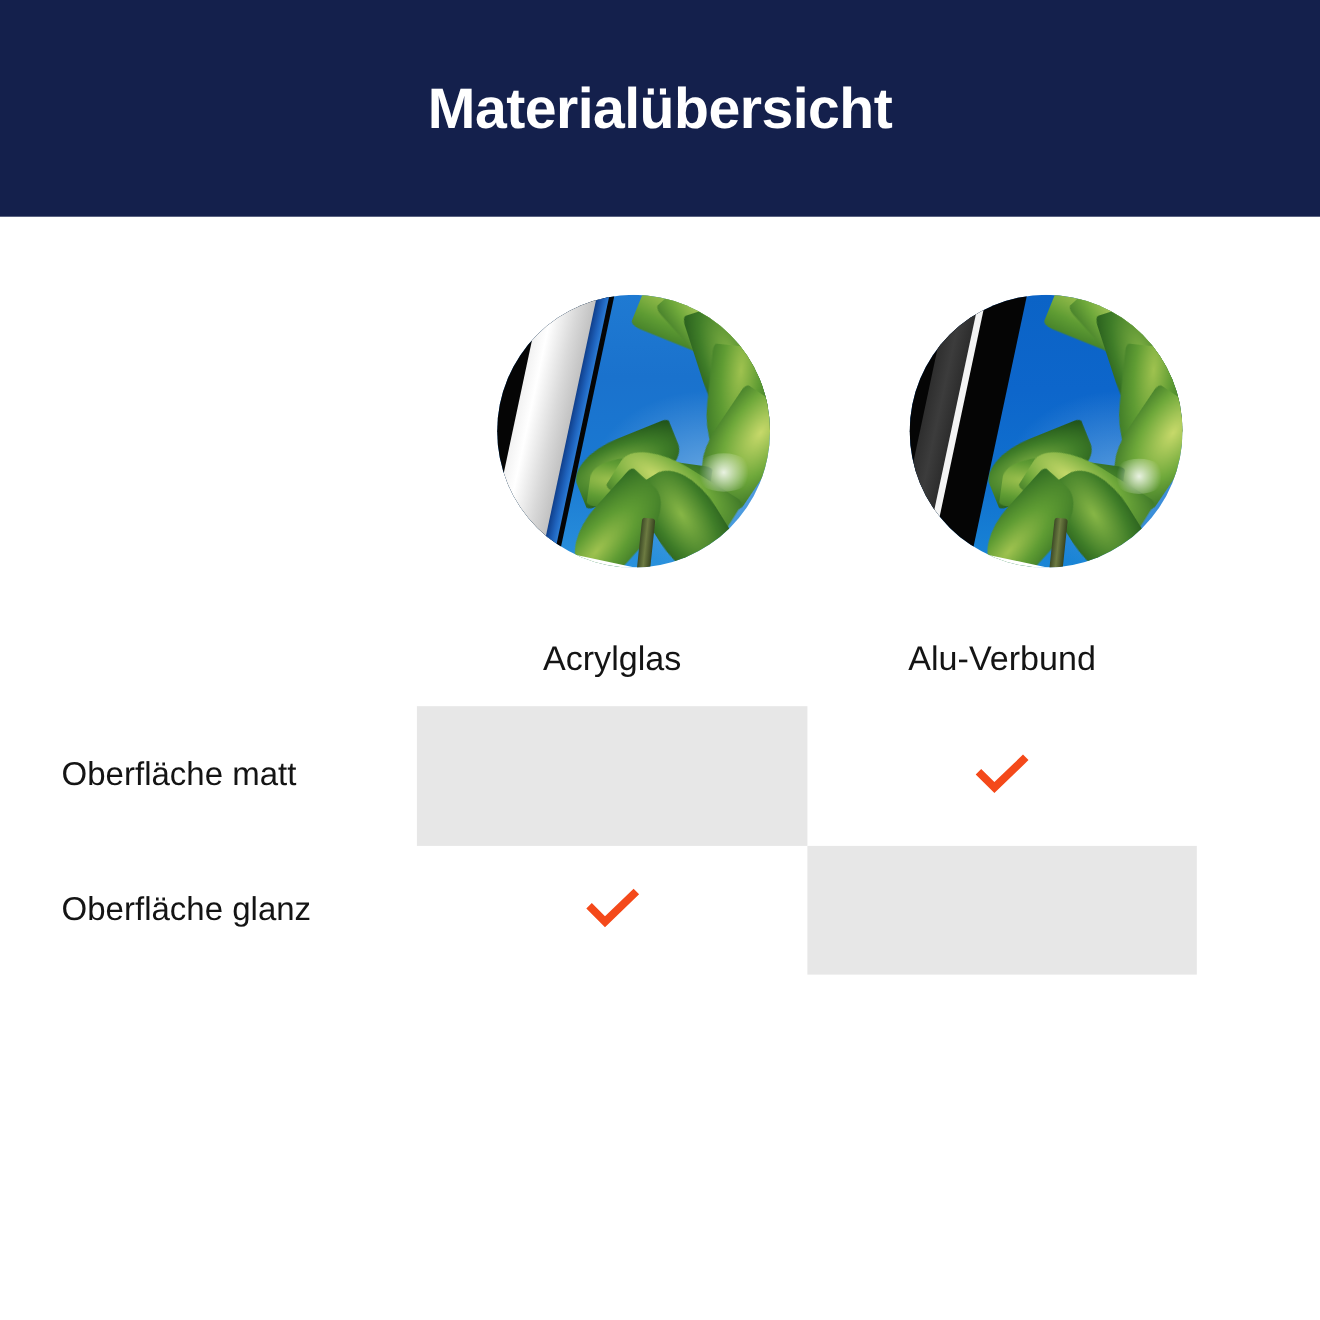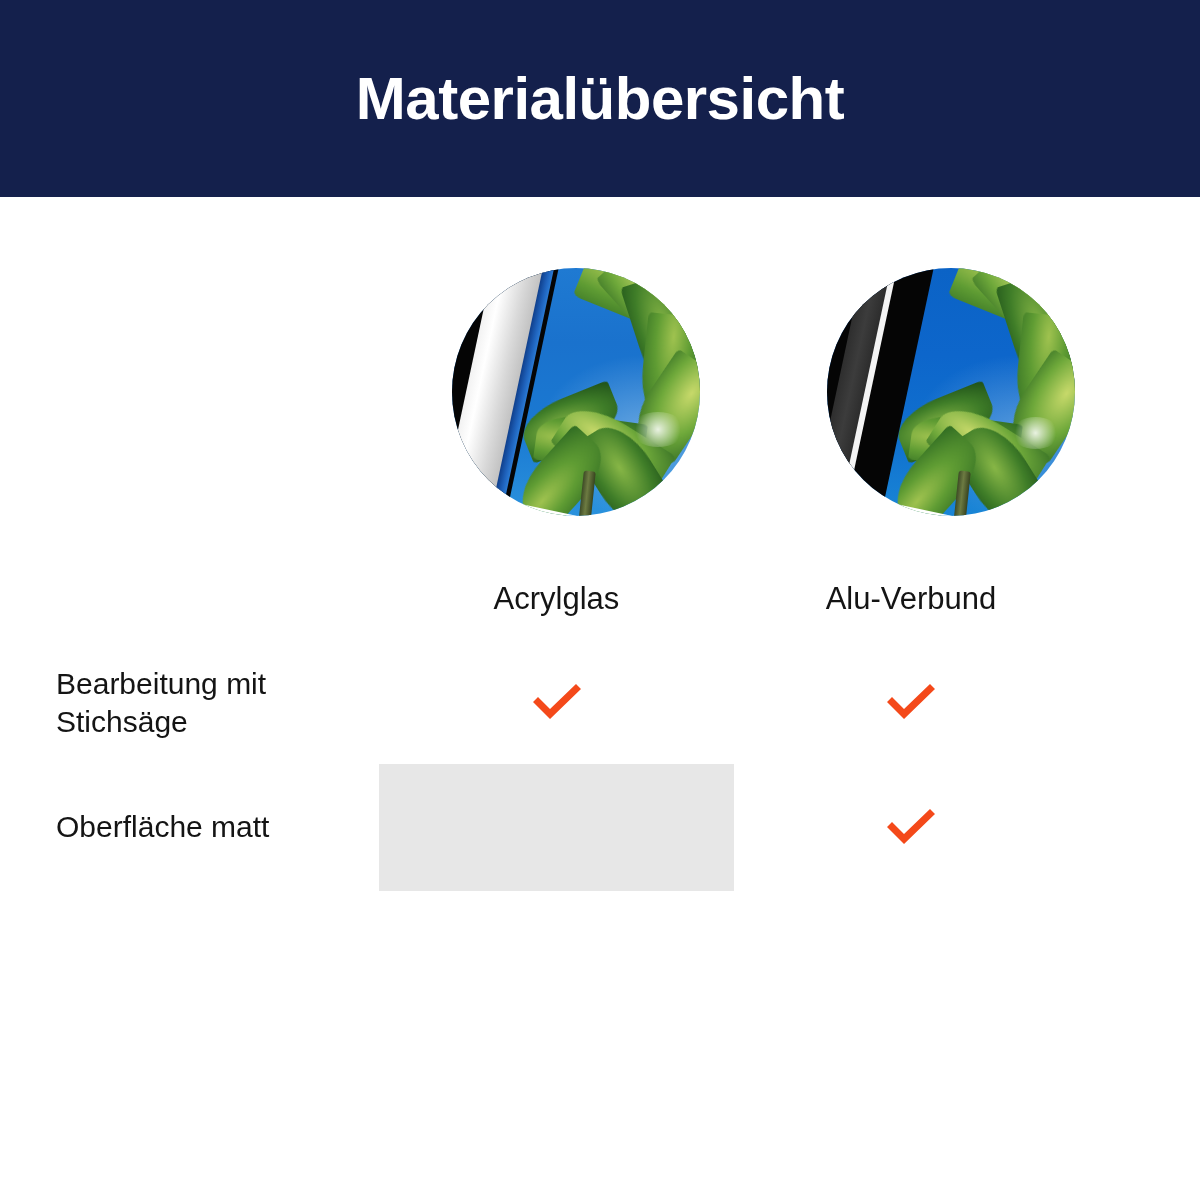--- a/index.html
+++ b/index.html
@@ -23,21 +23,21 @@
     left: 0;
     top: 0;
     width: 1200px;
     height: 197px;
     background: #14204c;
     display: flex;
     align-items: center;
     justify-content: center;
   }
   .header-title {
-    font-size: 60px;
+    font-size: 52px;
     font-weight: 700;
     color: #ffffff;
     letter-spacing: -0.5px;
     line-height: 1;
     white-space: nowrap;
     margin: 0;
   }
 
   
   .samples {
@@ -301,53 +301,48 @@
     </colgroup>
     <thead>
       <tr>
         <th class="th-label"></th>
         <th class="th-mat">Acrylglas</th>
         <th class="th-mat">Alu-Verbund</th>
       </tr>
     </thead>
     <tbody>
 
-      <tr class="r1">
+
+      <tr class="r2">
         <td class="row-label">
-          <div>Bearbeitung mit</div>
-          <div>Stichsäge</div>
+          <div>Oberfläche matt</div>
+        </td>
+        <td class="cell filled" style="background: rgb(231, 231, 231);">
+          <span class="blank"></span>
         </td>
         <td class="cell">
           <span class="check">
             <svg viewBox="0 0 58 44" xmlns="http://www.w3.org/2000/svg" aria-hidden="true">
               <path d="M5 23 L10 18 L22 30 L48 5 L53 10 L22 40 Z" fill="#f4491a"></path>
             </svg>
           </span>
         </td>
+      </tr>
+
+      <tr class="r3">
+        <td class="row-label">
+          <div>Oberfläche glanz</div>
+        </td>
         <td class="cell">
           <span class="check">
             <svg viewBox="0 0 58 44" xmlns="http://www.w3.org/2000/svg" aria-hidden="true">
               <path d="M5 23 L10 18 L22 30 L48 5 L53 10 L22 40 Z" fill="#f4491a"></path>
             </svg>
           </span>
         </td>
-      </tr>
-
-      <tr class="r2">
-        <td class="row-label">
-          <div>Oberfläche matt</div>
-        </td>
         <td class="cell filled" style="background: rgb(231, 231, 231);">
           <span class="blank"></span>
         </td>
-        <td class="cell">
-          <span class="check">
-            <svg viewBox="0 0 58 44" xmlns="http://www.w3.org/2000/svg" aria-hidden="true">
-              <path d="M5 23 L10 18 L22 30 L48 5 L53 10 L22 40 Z" fill="#f4491a"></path>
-            </svg>
-          </span>
-        </td>
       </tr>
-
 
     </tbody>
   </table>
 </div>
 
 </body></html>

